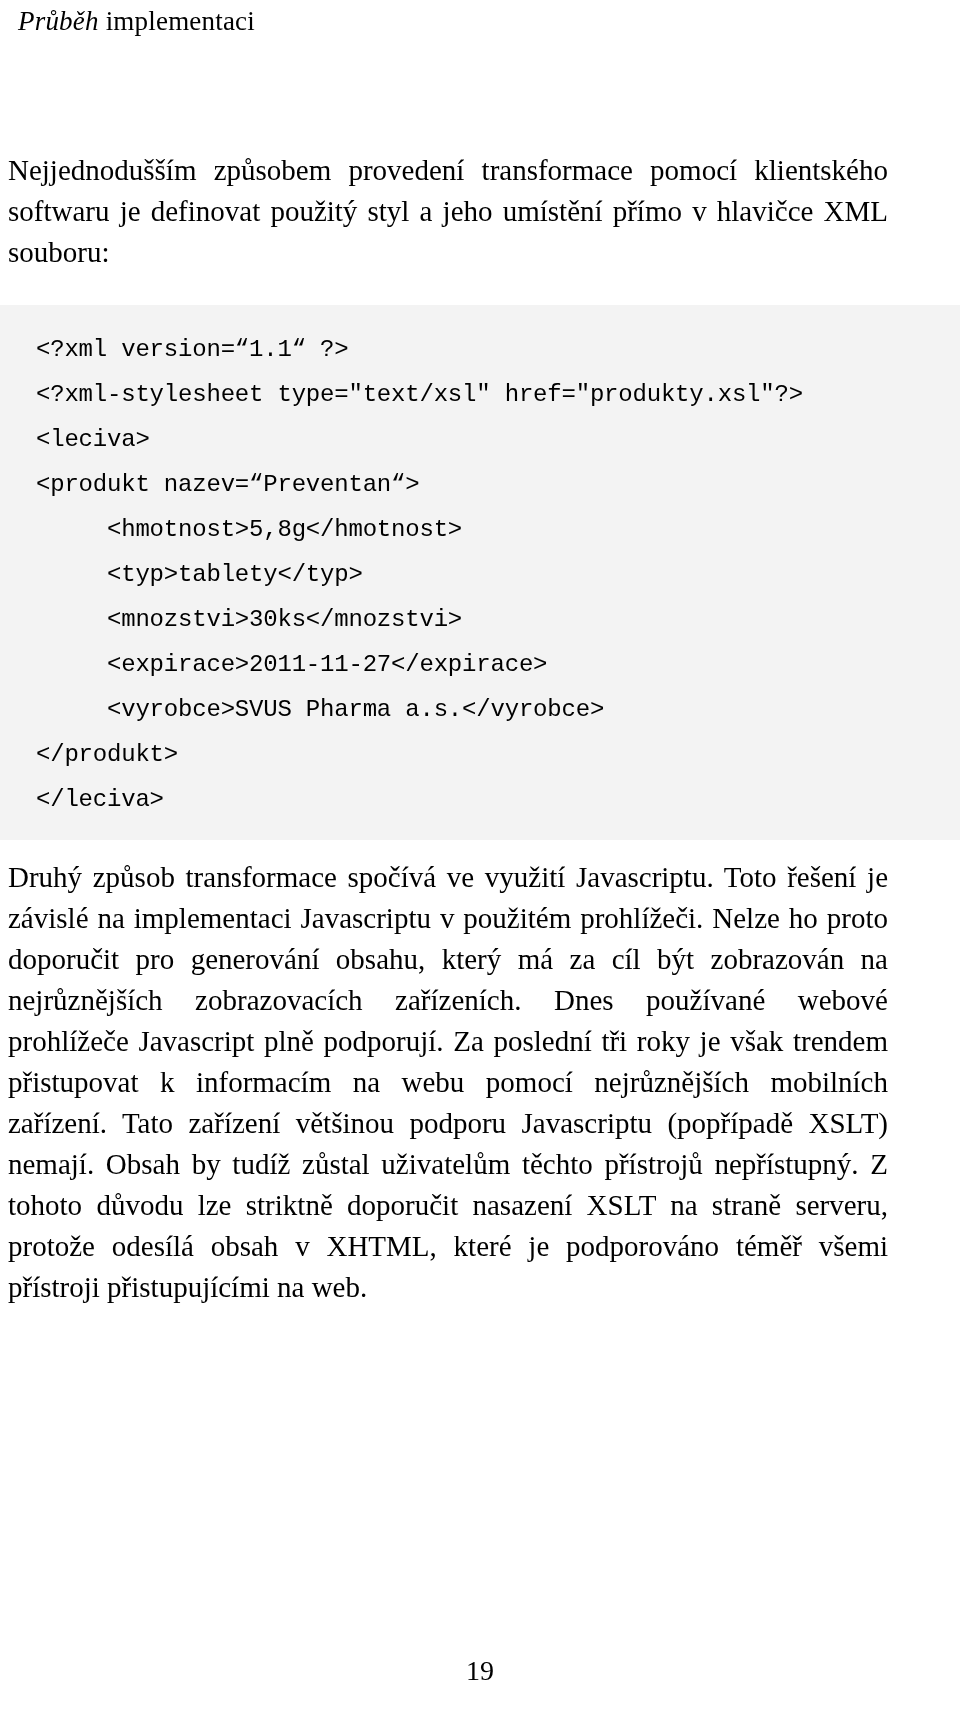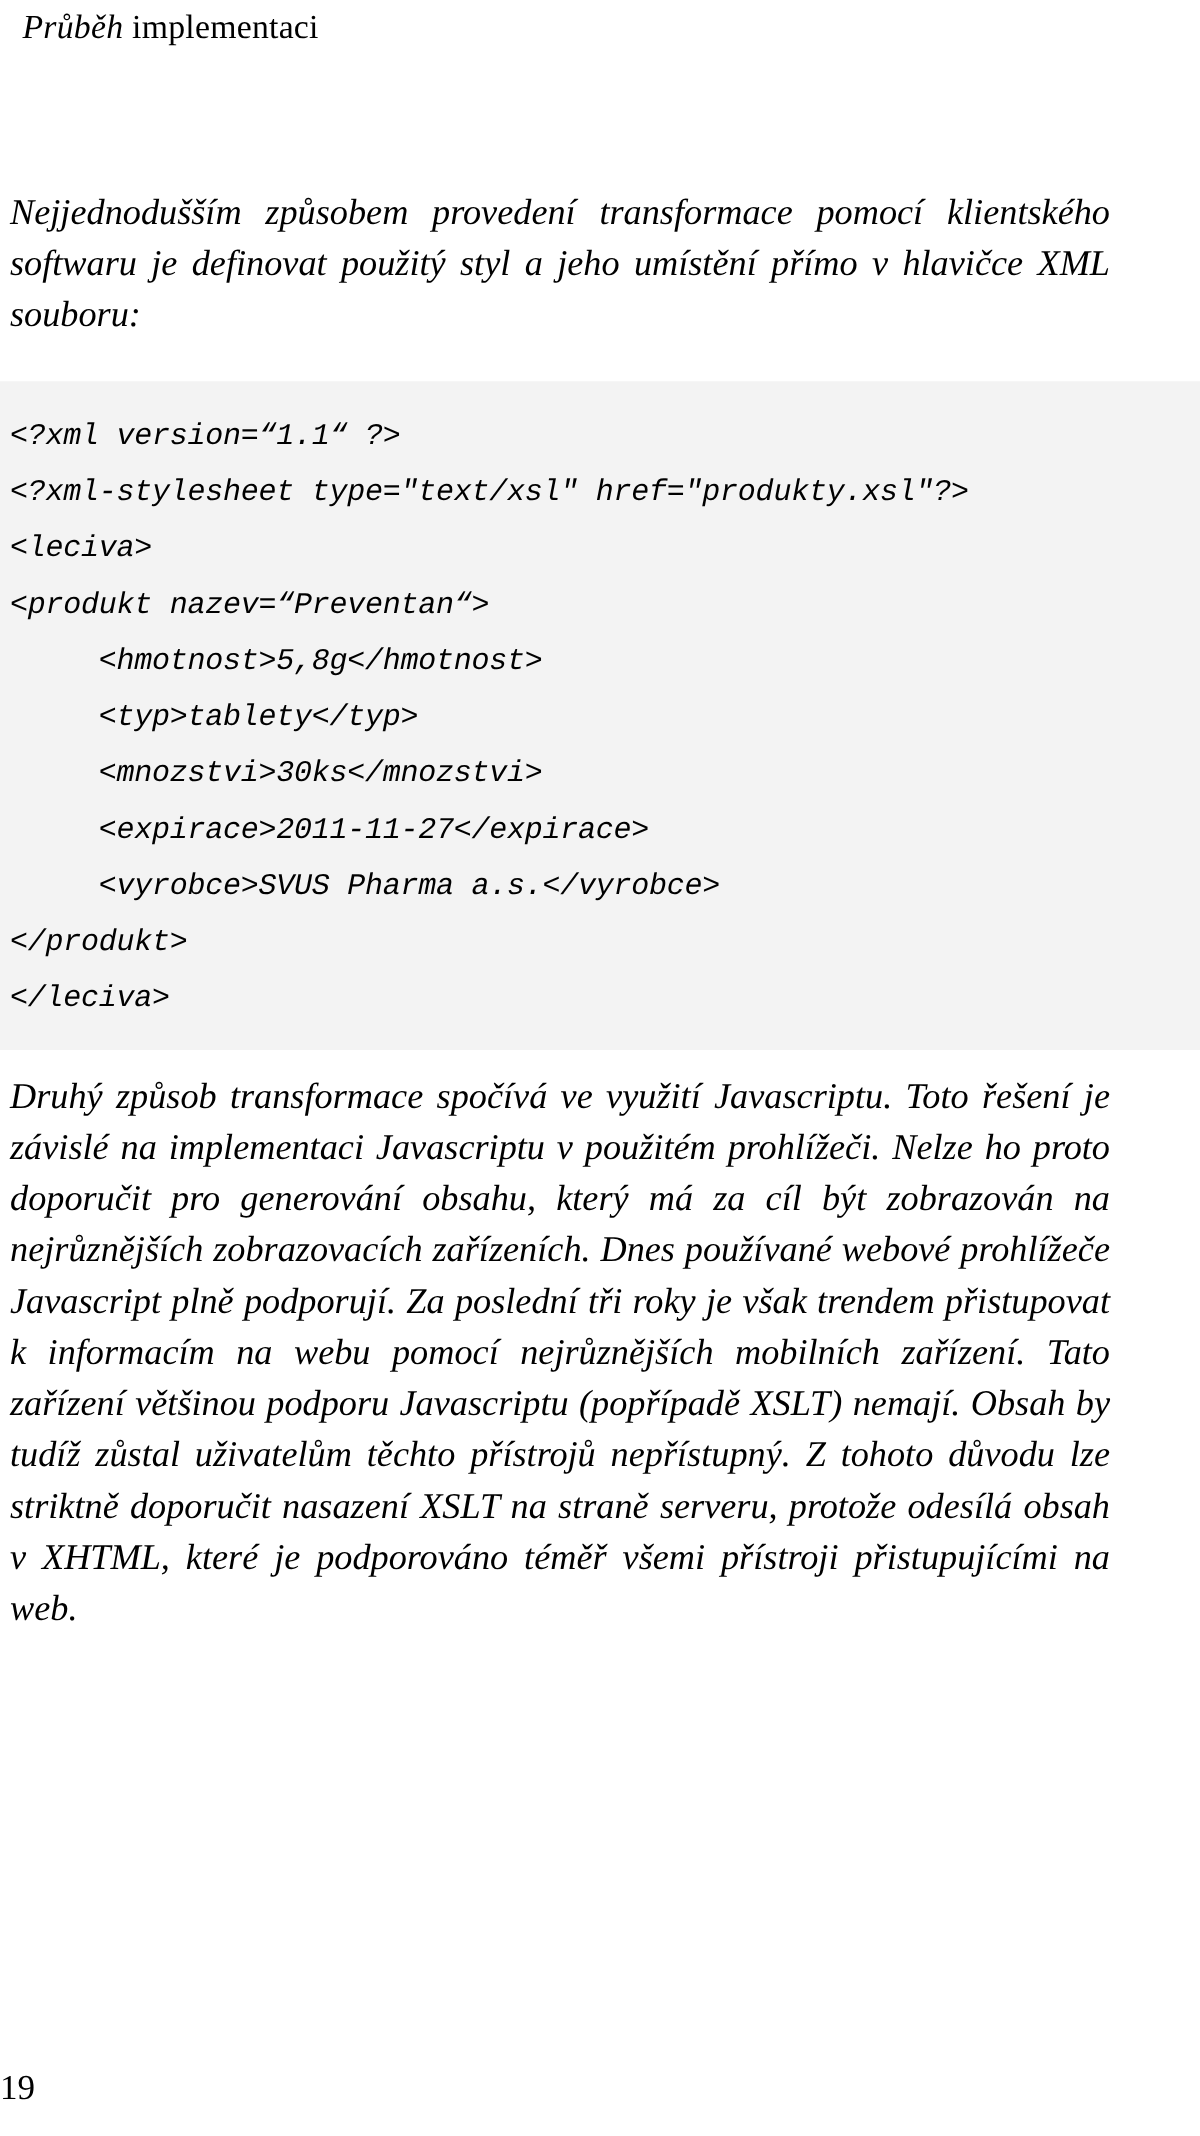--- a/index.html
+++ b/index.html
@@ -41,21 +41,20 @@
   .page-header .hdr-roman {
     font-style: normal;
   }
 
   
   .content {
     position: absolute;
     top: 150px;
     left: 8px;
     width: 880px;
-    font-style: italic;
   }
 
   p.body-par {
     margin: 0;
     font-size: 29px;
     line-height: 41px;
     text-align: justify;
     text-justify: inter-word;
     hyphens: none;
     -webkit-hyphens: none;
@@ -89,41 +88,42 @@
   
   .gap-after-intro { height: 32px; }
   .gap-after-code  { height: 44px; }
 
   
   .folio {
     position: absolute;
     bottom: 22px;
     left: 0;
     width: 960px;
+    text-align: center;
     font-size: 28px;
     font-family: "Liberation Serif", "DejaVu Serif", serif;
   }
 </style>
 </head>
 <body>
 
 <div class="page">
 
   <div class="page-header">
     <span class="hdr-italic">Průběh</span><span class="hdr-roman"> implementaci</span>
   </div>
 
   <div class="content">
 
     <p class="body-par">Nejjednodušším způsobem provedení transformace pomocí klientského softwaru je definovat použitý styl a jeho umístění přímo v hlavičce XML souboru:</p>
 
     <div class="gap-after-intro"></div>
 
     <div style="position:relative; height:508px;">
-      <div class="code-block" style="left:-8px;">
+      <div class="code-block" style="left:-8px;padding-left:28px;">
         <pre><span class="code-line">&lt;?xml version=“1.1“ ?&gt;</span><span class="code-line">&lt;?xml-stylesheet type="text/xsl" href="produkty.xsl"?&gt;</span><span class="code-line">&lt;leciva&gt;</span><span class="code-line">&lt;produkt nazev=“Preventan“&gt;</span><span class="code-line">     &lt;hmotnost&gt;5,8g&lt;/hmotnost&gt;</span><span class="code-line">     &lt;typ&gt;tablety&lt;/typ&gt;</span><span class="code-line">     &lt;mnozstvi&gt;30ks&lt;/mnozstvi&gt;</span><span class="code-line">     &lt;expirace&gt;2011-11-27&lt;/expirace&gt;</span><span class="code-line">     &lt;vyrobce&gt;SVUS Pharma a.s.&lt;/vyrobce&gt;</span><span class="code-line">&lt;/produkt&gt;</span><span class="code-line">&lt;/leciva&gt;</span></pre>
       </div>
     </div>
 
     <div class="gap-after-code"></div>
 
     <p class="body-par">Druhý způsob transformace spočívá ve využití Javascriptu. Toto řešení je závislé na implementaci Javascriptu v použitém prohlížeči. Nelze ho proto doporučit pro generování obsahu, který má za cíl být zobrazován na nejrůznějších zobrazovacích zařízeních. Dnes používané webové prohlížeče Javascript plně podporují. Za poslední tři roky je však trendem přistupovat k informacím na webu pomocí nejrůznějších mobilních zařízení. Tato zařízení většinou podporu  Javascriptu (popřípadě XSLT) nemají. Obsah by tudíž zůstal uživatelům těchto přístrojů nepřístupný. Z tohoto důvodu lze striktně doporučit nasazení XSLT na straně serveru, protože odesílá obsah v XHTML, které je podporováno téměř všemi přístroji přistupujícími na web.</p>
 
   </div>
 

